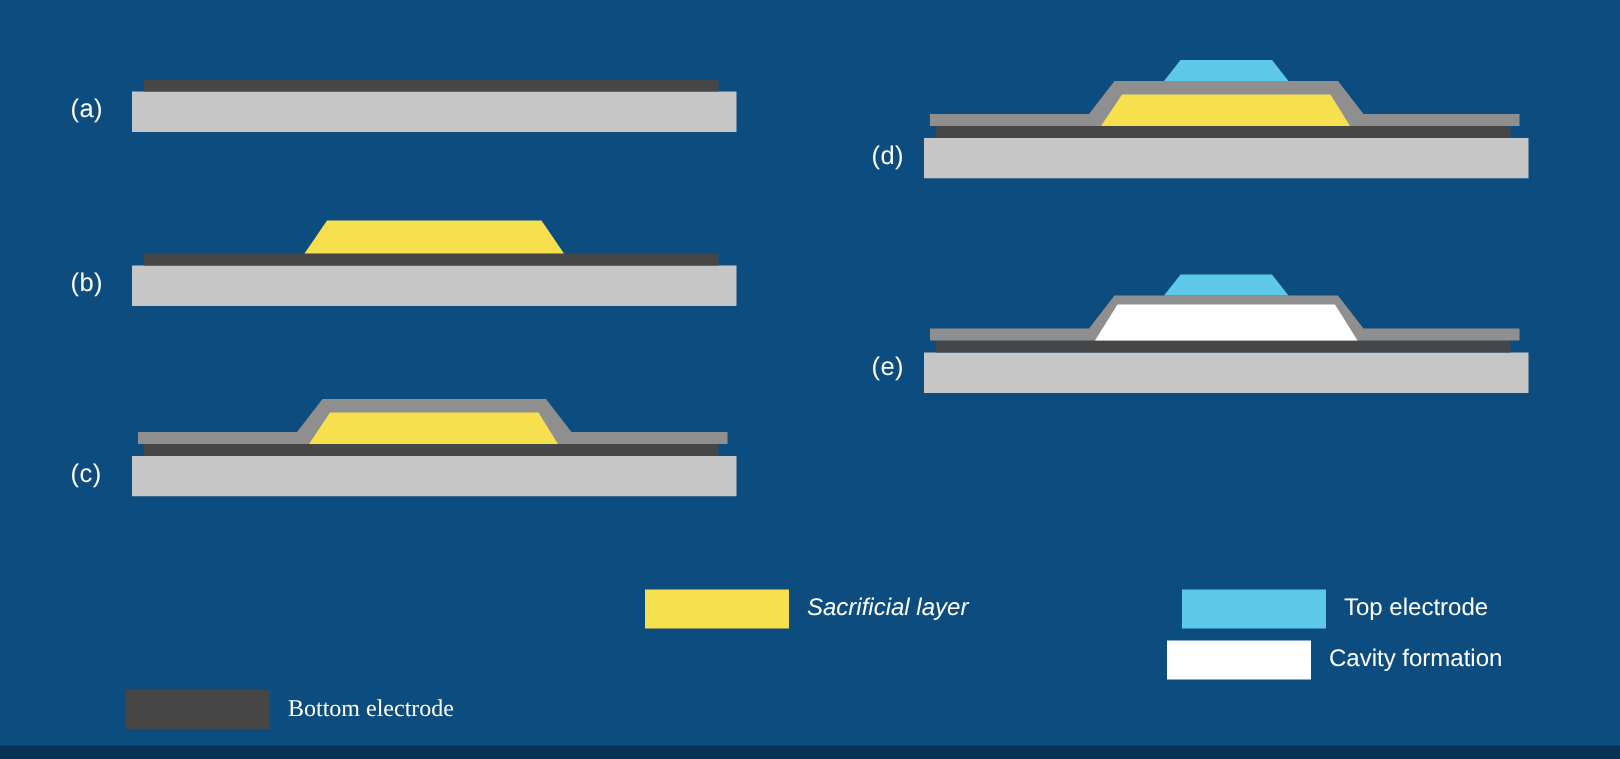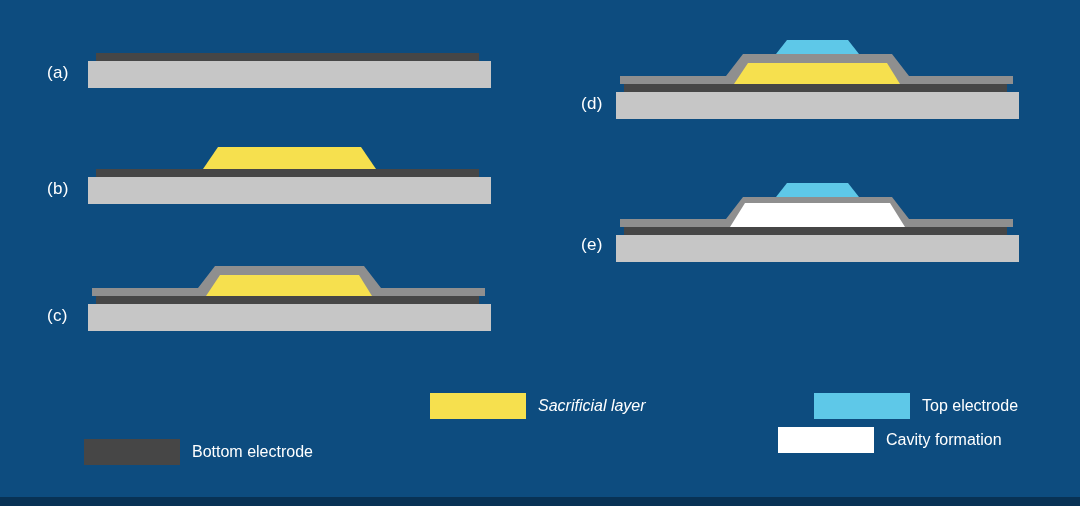--- a/index.html
+++ b/index.html
@@ -93,29 +93,29 @@
   <div class="step" style="left:616px;top:167px;">
     <svg width="410" height="95" viewBox="0 0 410 95">
       <rect class="fill-glass" x="0" y="68" width="403" height="27"></rect>
       <rect class="fill-electrode" x="8" y="60" width="383" height="8"></rect>
       <polygon class="fill-membrane" points="4,60 4,52 110,52 127,30 276,30 293,52 397,52 397,60"></polygon>
       <polygon class="fill-cavity" points="114,60 129,36 274,36 289,60"></polygon>
       <polygon class="fill-top" points="160,30 171,16 232,16 243,30"></polygon>
     </svg>
   </div>
 
-  <div class="legend-item" style="left:84px;top:439px;">
+  <div class="legend-item" style="left:84px;top:460px;font-family:Liberation Serif, serif;">
     <div class="legend-swatch" style="background-color: rgb(70, 70, 70);"></div>
     <div class="legend-label">Bottom electrode</div>
   </div>
   <div class="legend-item" style="left:430px;top:393px;font-style:italic;">
     <div class="legend-swatch" style="background-color: rgb(246, 224, 78);"></div>
     <div class="legend-label">Sacrificial layer</div>
   </div>
-  <div class="legend-item" style="left:814px;top:393px;">
+  <div class="legend-item" style="left:788px;top:393px;">
     <div class="legend-swatch" style="background-color: rgb(94, 200, 232);"></div>
     <div class="legend-label">Top electrode</div>
   </div>
   <div class="legend-item" style="left:778px;top:427px;">
     <div class="legend-swatch" style="background-color: rgb(255, 255, 255);"></div>
     <div class="legend-label">Cavity formation</div>
   </div>
 
   <div class="footer-band"></div>
 </div>

